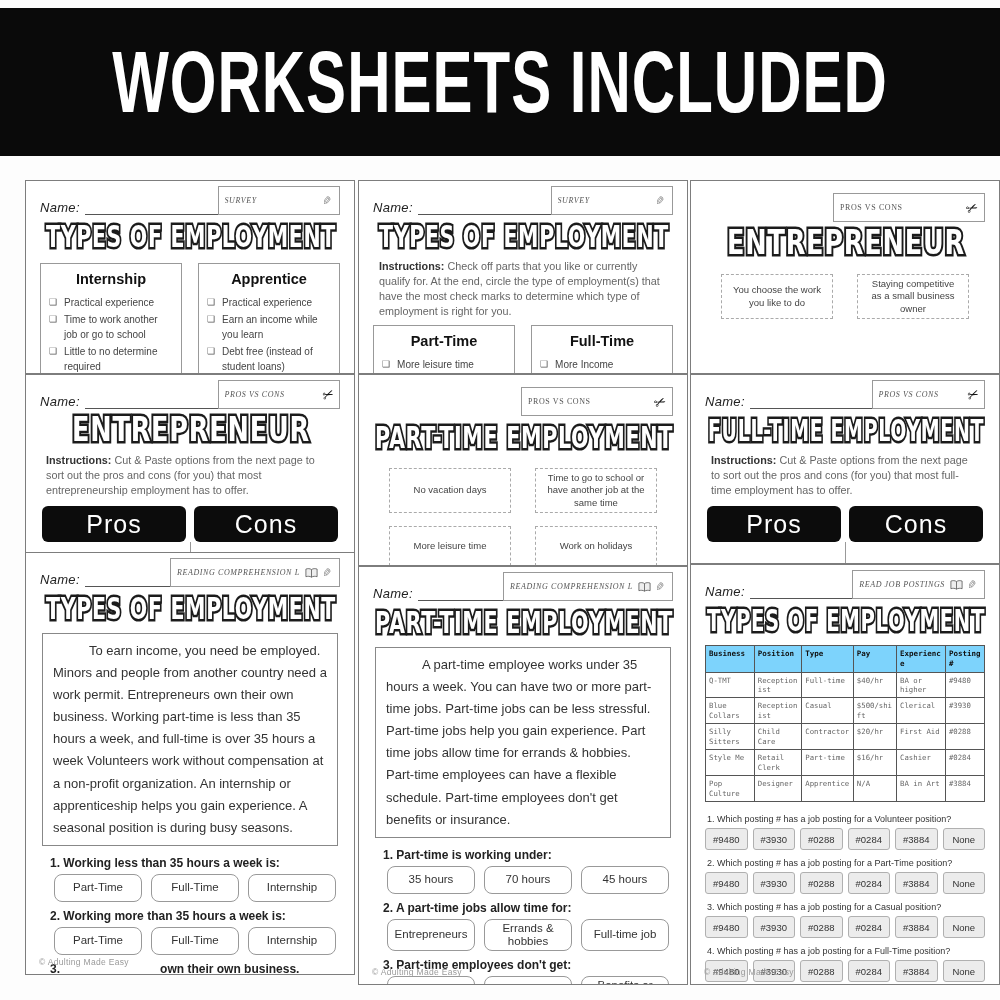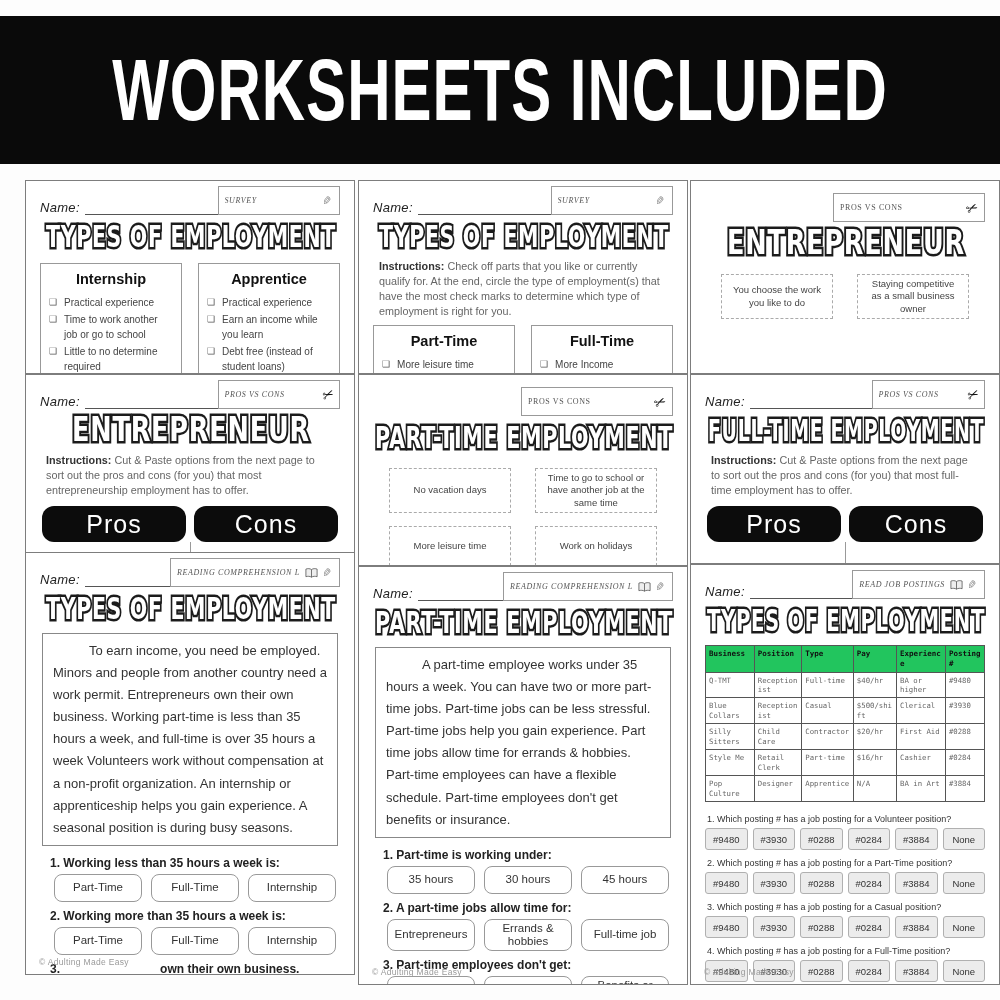--- a/index.html
+++ b/index.html
@@ -1,19 +1,19 @@
 <!DOCTYPE html>
 <html><head>
 <meta charset="utf-8">
 <style>
   html,body{margin:0;padding:0;background:#fff;}
   #page{position:relative;width:1000px;height:1000px;background:#fdfdfd;overflow:hidden;
         font-family:"Liberation Sans",sans-serif;}
   
-  .banner{position:absolute;left:0;top:16px;width:1000px;height:148px;background:#0a0a0a;
+  .banner{position:absolute;left:0;top:8px;width:1000px;height:148px;background:#0a0a0a;
           display:flex;align-items:center;justify-content:center;}
   .banner-title{color:#fff;font-family:"Liberation Sans",sans-serif;font-weight:bold;
           font-size:60px;letter-spacing:1px;transform:scaleY(1.45);white-space:nowrap;}
   
   .card{position:absolute;background:#fff;border:1px solid #7d7d7d;box-sizing:border-box;
         padding:12px 14px;overflow:hidden;}
   .c-a{left:25px;top:180px;width:330px;height:194px}
   .c-b{left:358px;top:180px;width:330px;height:194px}
   .c-c{left:690px;top:180px;width:310px;height:194px}
   .c-d{left:25px;top:374px;width:330px;height:188px}
@@ -50,39 +50,39 @@
   .instr{font-size:10.8px;line-height:1.4;color:#666;margin:2px 6px 6px;}
   .instr b{color:#333;}
   
   .cutgrid{display:grid;grid-template-columns:1fr 1fr;gap:13px 24px;margin:10px 16px 0;}
   .cutout{border:1.5px dashed #aaa;min-height:32px;display:flex;align-items:center;
           justify-content:center;text-align:center;font-size:9.5px;line-height:1.3;
           color:#444;padding:3px 9px;}
   
   .pc-row{display:flex;gap:8px;margin:8px 2px 0;}
   .pc{flex:1;background:#0c0c0c;color:#fff;display:flex;align-items:center;justify-content:center;
-      height:36px;font-size:25px;letter-spacing:1px;border-radius:12px;}
+      height:36px;font-size:25px;letter-spacing:1px;border-radius:6px;}
   .divider{width:1px;background:#999;height:46px;margin:0 auto;}
   
   .passage{border:1px solid #888;margin:4px 2px 10px;padding:6px 10px;font-size:13px;
            line-height:1.7;color:#333;text-indent:36px;}
   
   .q{margin:0 0 7px;}
   .q-label{font-size:12px;font-weight:bold;color:#222;margin:0 0 4px 10px;}
   .q-opts{display:flex;gap:9px;margin:0 4px 0 14px;}
   .answer-option{flex:1;border:1.5px solid #999;border-radius:8px;min-height:22px;display:flex;
            align-items:center;justify-content:center;text-align:center;font-size:11.5px;
            color:#333;line-height:1.15;padding:2px 4px;}
   
   .jobtable{margin:4px 0 12px;border-left:1px solid #555;border-top:1px solid #555;
             font-family:"DejaVu Sans Mono",monospace;}
   .trow{display:grid;grid-template-columns:17.5% 17% 18.5% 15.5% 17.5% 14%;}
   .th,.td{border-right:1px solid #555;border-bottom:1px solid #555;padding:3px;
           font-size:7.3px;line-height:1.3;color:#666;word-break:break-word;box-sizing:border-box;}
-  .th{background:#22c55e;color:#111;font-weight:bold;font-size:7.5px;}
+  .th{background:#7dd3fc;color:#111;font-weight:bold;font-size:7.5px;}
   .q-label-sm{font-size:9px;font-weight:normal;color:#333;margin:0 0 4px 2px;}
   .post-opts{display:flex;gap:5px;margin-bottom:8px;}
   .posting-option{flex:1;background:#ececec;border:1px solid #b0b0b0;border-radius:3px;height:20px;
           display:flex;align-items:center;justify-content:center;font-size:9.5px;color:#333;}
   .copyright{position:absolute;left:13px;bottom:7px;font-size:8.5px;color:#9a9a9a;letter-spacing:.3px;}
 </style>
 </head>
 <body>
 
 <div id="page">
@@ -311,21 +311,21 @@
       </span>
     </div>
     <svg class="bubble" width="302" height="40">
       <text x="151" y="30" text-anchor="middle" font-size="31" textLength="298" lengthAdjust="spacingAndGlyphs">PART-TIME EMPLOYMENT</text>
     </svg>
     <div class="passage">A part-time employee works under 35 hours a week.  You can have two or more part-time jobs.  Part-time jobs can be less stressful.  Part-time jobs help you gain experience.  Part time jobs allow time for errands &amp; hobbies.  Part-time employees can have a flexible schedule.  Part-time employees don't get benefits or insurance.</div>
     <div class="q">
       <div class="q-label">1.   Part-time is working under:</div>
       <div class="q-opts">
           <div class="answer-option">35 hours</div>
-          <div class="answer-option">30 hours</div>
+          <div class="answer-option">70 hours</div>
           <div class="answer-option">45 hours</div>
         </div>
     </div>
     <div class="q">
       <div class="q-label">2.  A part-time jobs allow time for:</div>
       <div class="q-opts">
           <div class="answer-option">Entrepreneurs</div>
           <div class="answer-option">Errands &amp; hobbies</div>
           <div class="answer-option">Full-time job</div>
         </div>

